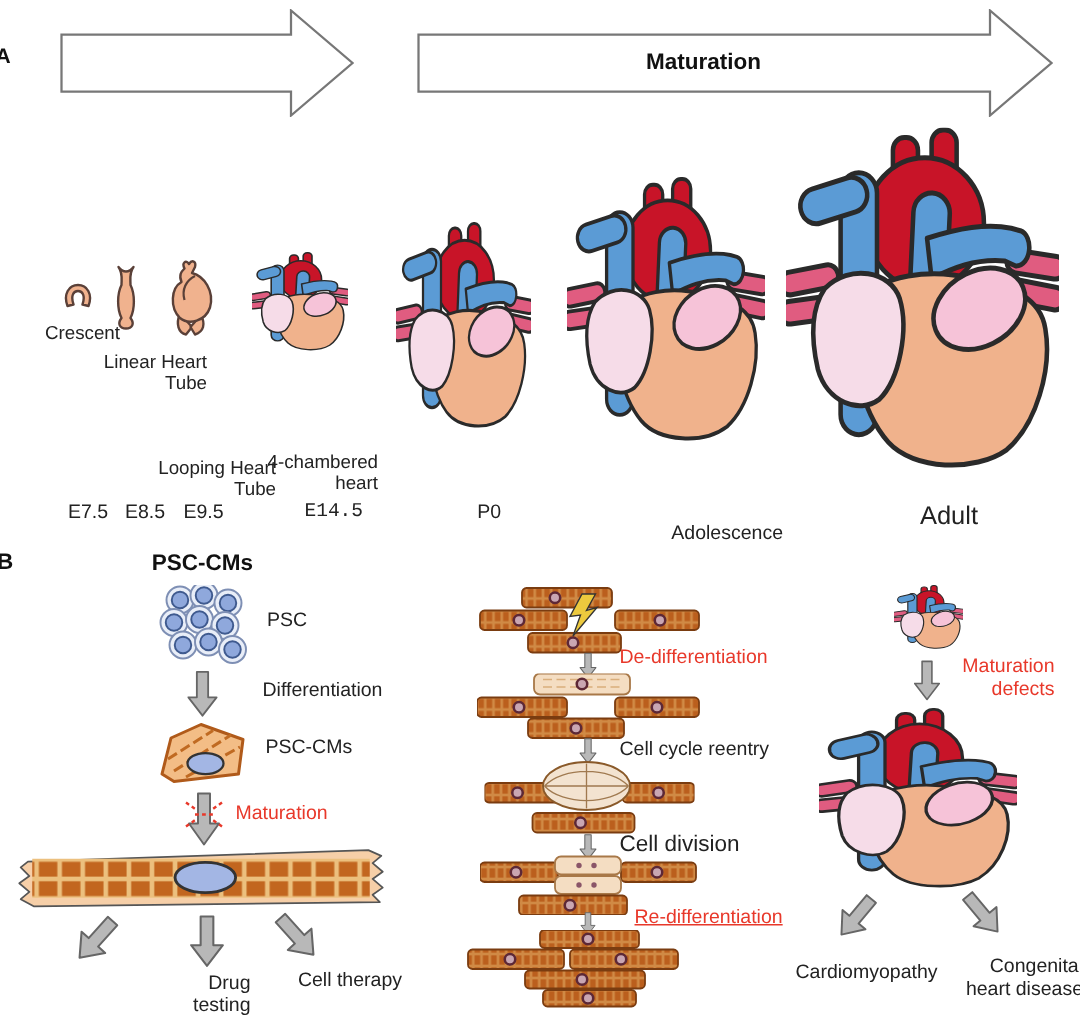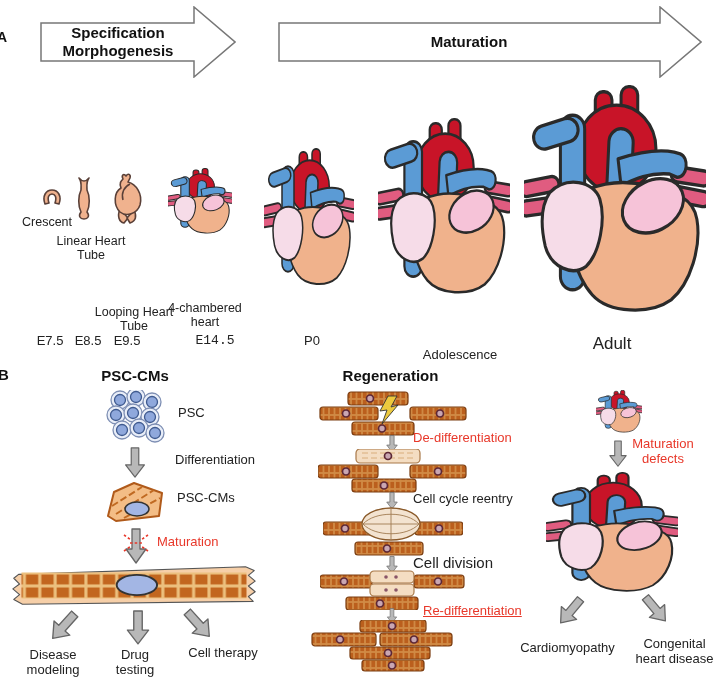--- a/index.html
+++ b/index.html
@@ -1,19 +1,19 @@
 <!DOCTYPE html>
 <html style="--red_text: #e8382a; --aorta_red: #c81428; --vessel_blue: #5b9bd5; --vein_pink: #e05c80; --atrium_pink: #f6c3d8; --pale_pink: #f6dce8; --ventricle_peach: #f0b28c; --myocyte_brown: #bb5f1d; --myocyte_stripe: #ecc07e; --myocyte_pale: #f4ddc2; --nucleus_blue: #a3b6e4; --psc_blue: #8fa8dc; --arrow_gray: #b8b8b8;"><head>
 <meta charset="utf-8">
 <style>
   html,body{margin:0;padding:0;background:#fff;}
   #fig{position:relative;width:720px;height:681px;background:#fff;overflow:hidden;
        font-family:"Liberation Sans",sans-serif;color:#222;}
   .abs{position:absolute;}
-  .lbl{position:absolute;font-size:12.5px;line-height:1.15;text-align:center;
+  .lbl{position:absolute;font-size:12.5px;line-height:1.15;text-align:right;
        white-space:pre-line;color:#222;}
   .lbl.left{text-align:left;}
   .panel-letter{position:absolute;font-weight:bold;font-size:14px;color:#111;}
   .col-title{position:absolute;font-weight:bold;font-size:15px;text-align:center;color:#111;}
   .red{color:var(--red_text);}
   .arrow-text{position:absolute;display:flex;align-items:center;justify-content:center;
       font-weight:bold;font-size:15px;line-height:1.2;text-align:center;white-space:pre-line;color:#111;}
   
   .h-aorta{fill:var(--aorta_red);stroke:#2a2a2a;stroke-width:2;stroke-linejoin:round;}
   .h-vein{fill:var(--vein_pink);stroke:#2a2a2a;stroke-width:2;stroke-linejoin:round;}
@@ -75,22 +75,20 @@
   </defs>
 </svg>
 
 <div id="fig">
 
   <div class="panel-letter" style="left:-3px;top:29px;">A</div>
 
   <svg class="abs" style="left:40px;top:6px;" width="196" height="72" viewBox="0 0 196 72">
     <path class="outline-arrow" d="M1,17 H154 V1 L195,36 L154,71 V55 H1 Z"></path>
   </svg>
-  <div class="arrow-text" style="left:40px;top:6px;width:156px;height:72px;">Specification
-Morphogenesis</div>
 
   <svg class="abs" style="left:278px;top:6px;" width="424" height="72" viewBox="0 0 424 72">
     <path class="outline-arrow" d="M1,17 H382 V1 L423,36 L382,71 V55 H1 Z"></path>
   </svg>
   <div class="arrow-text" style="left:278px;top:6px;width:382px;height:72px;">Maturation</div>
 
   <svg class="abs" style="left:42px;top:188px;" width="20" height="19" viewBox="0 0 20 19">
     <path class="tan" d="M3,16 C0,8 4,2 10,2 C16,2 20,8 17,16 L13,15 C15,9 13,6 10,6 C7,6 5,9 7,15 Z"></path>
   </svg>
 
@@ -214,27 +212,24 @@
     <svg width="24" height="36" viewBox="0 0 22 34">
         <use href="#ar-down"></use>
       </svg>
   </div>
   <div class="abs" style="left:188px;top:606px;transform:rotate(-42deg);">
     <svg width="24" height="36" viewBox="0 0 22 34">
         <use href="#ar-down"></use>
       </svg>
   </div>
 
-  <div class="lbl" style="left:12px;top:648px;width:82px;font-size:13px;">Disease
-modeling</div>
   <div class="lbl" style="left:103px;top:648px;width:64px;font-size:13px;">Drug
 testing</div>
   <div class="lbl" style="left:178px;top:646px;width:90px;font-size:13px;">Cell therapy</div>
 
-  <div class="col-title" style="left:323px;top:367px;width:135px;">Regeneration</div>
 
   <svg class="abs" style="left:318px;top:391px;" width="150" height="46" viewBox="0 0 150 46">
     <rect x="30" y="1" width="60" height="13" rx="3" class="mcell"></rect>
       <use href="#rnuc" x="52" y="7.5"></use>
     <rect x="2" y="16" width="58" height="13" rx="3" class="mcell"></rect>
       <use href="#rnuc" x="28" y="22.5"></use>
     <rect x="92" y="16" width="56" height="13" rx="3" class="mcell"></rect>
       <use href="#rnuc" x="122" y="22.5"></use>
     <rect x="34" y="31" width="62" height="13" rx="3" class="mcell"></rect>
       <use href="#rnuc" x="64" y="37.5"></use>

